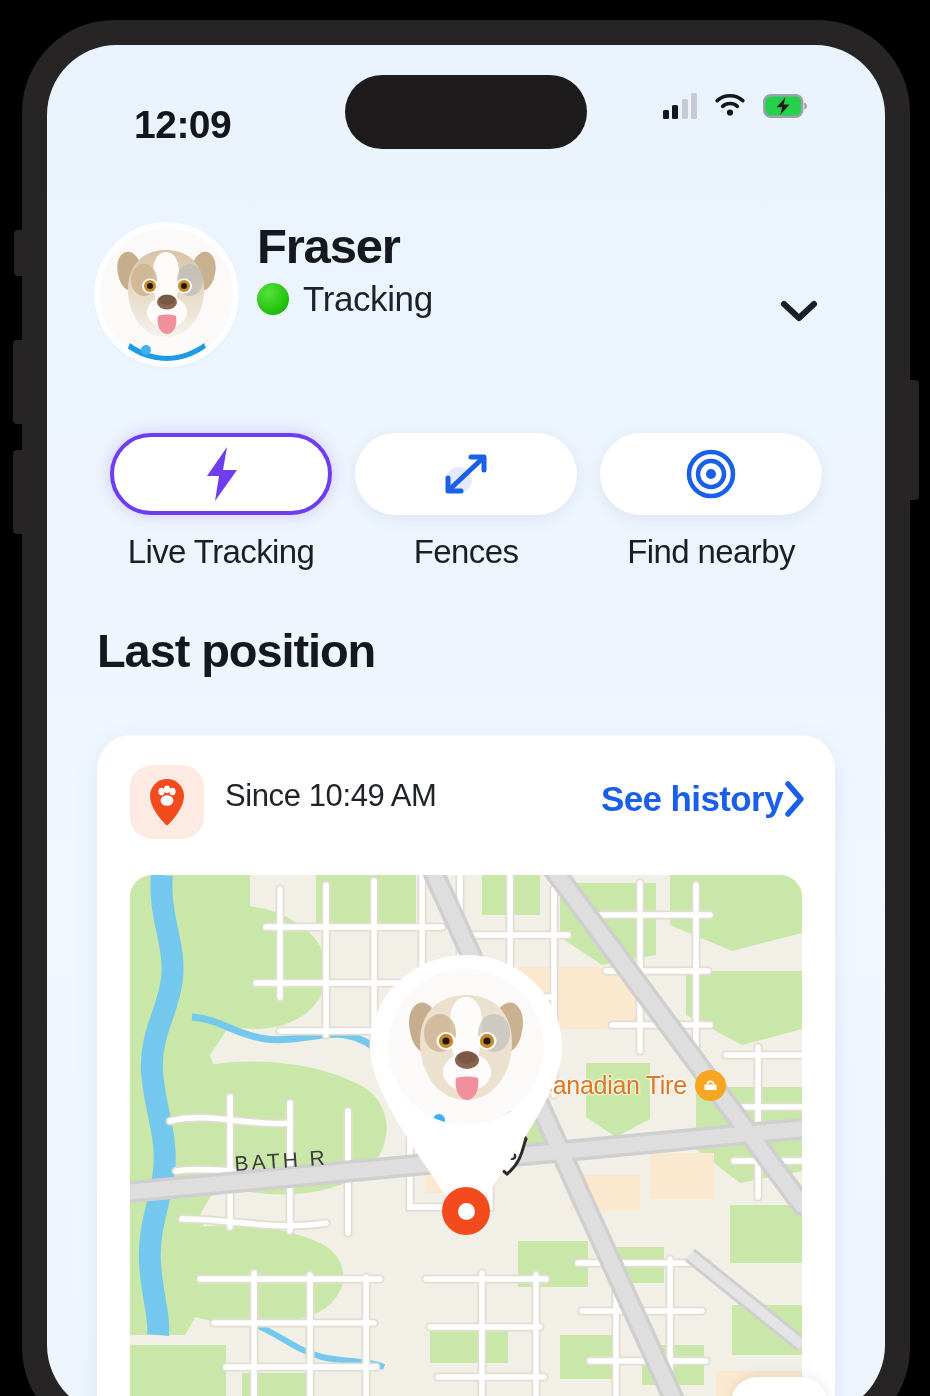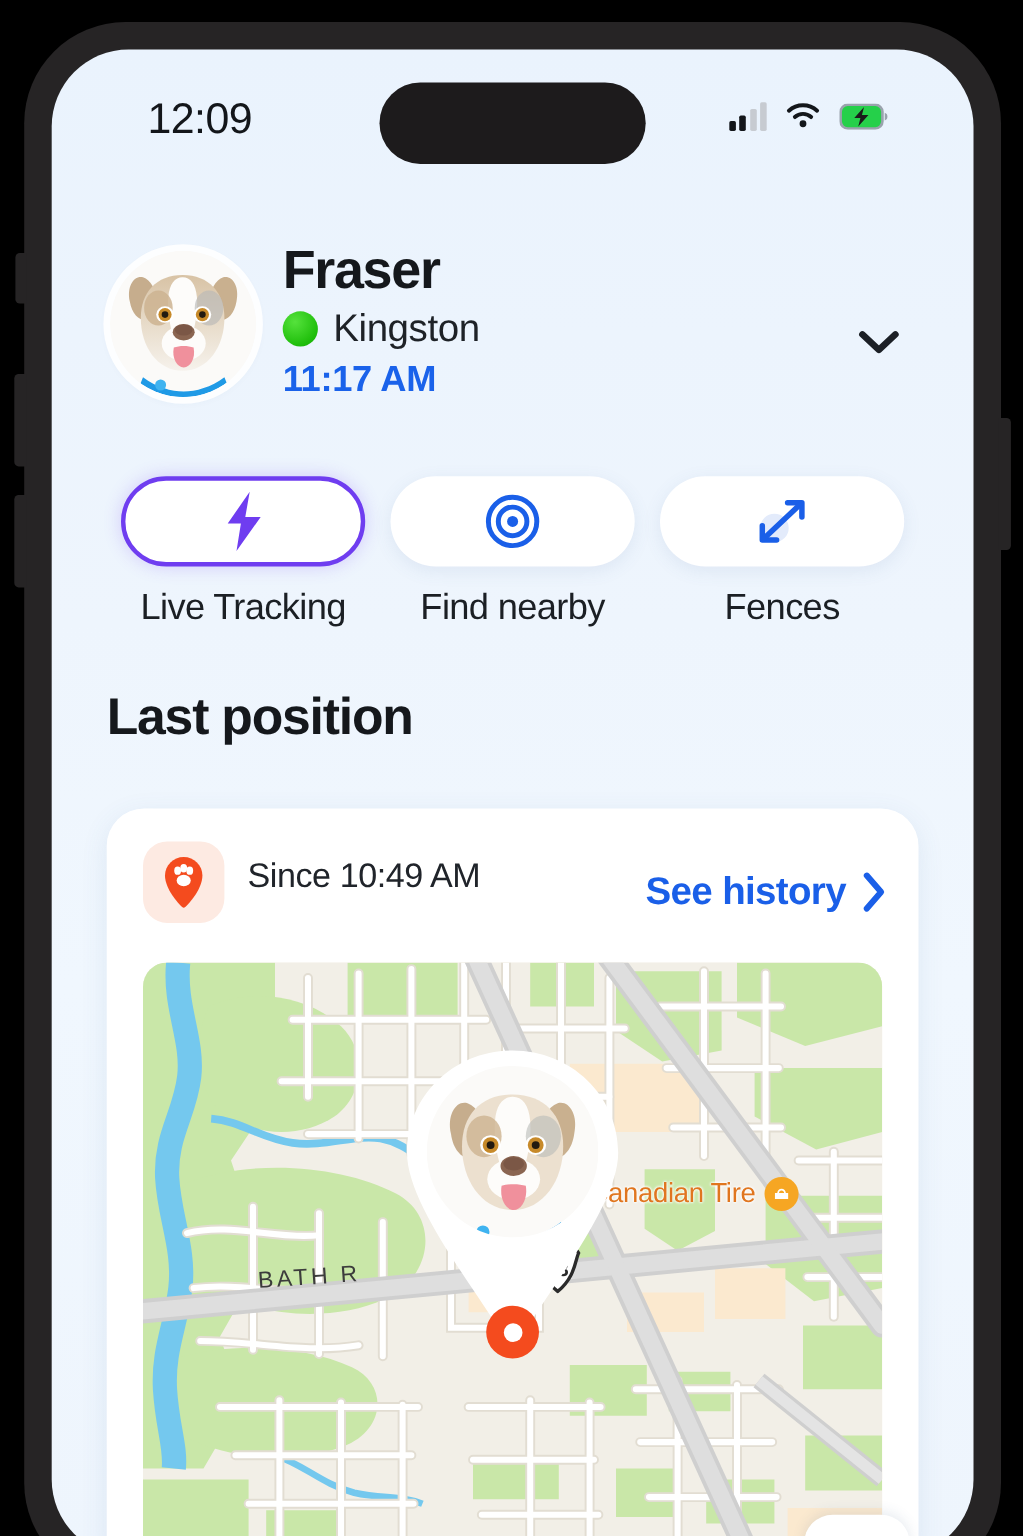--- a/index.html
+++ b/index.html
@@ -38,22 +38,22 @@
     overflow: hidden;
     background: linear-gradient(180deg, #eaf3fd 0%, #eef5fd 38%, #f0f7fe 62%, #eef5fd 100%);
   }
 
   
   #status-bar {
     position: absolute; top: 0; left: 0;
     width: 838px; height: 108px;
   }
   #status-time {
-    position: absolute; left: 87px; top: 42px;
-    font-size: 39px; font-weight: 400; color: #13161a;
+    position: absolute; left: 87px; top: 58px;
+    font-size: 39px; font-weight: 700; color: #13161a;
     letter-spacing: -0.5px;
   }
   #dynamic-island {
     position: absolute; left: 50%; transform: translateX(-50%);
     top: 30px; width: 242px; height: 74px;
     background: #1d1b1c; border-radius: 40px;
   }
   #status-icons {
     position: absolute; right: 78px; top: 48px;
     display: flex; align-items: center; gap: 16px;
@@ -135,22 +135,22 @@
   #loc-icon-box {
     position: absolute; left: 33px; top: 30px;
     width: 74px; height: 74px; border-radius: 22px;
     background: #fdeae2;
     display: flex; align-items: center; justify-content: center;
   }
   #loc-texts { position: absolute; left: 128px; top: 27px; }
   #loc-title { font-size: 37px; font-weight: 800; color: #15181c; letter-spacing: -0.8px; }
   #loc-sub { font-size: 31px; color: #20242a; margin-top: 16px; letter-spacing: -0.4px; }
   #see-history {
-    position: absolute; right: 28px; top: 56px;
-    display: flex; align-items: center; gap: 14px;
+    position: absolute; right: 28px; top: 44px;
+    display: flex; align-items: center; 
   }
   #see-history-label {
     font-size: 35px; font-weight: 800; color: #1a5fe8; letter-spacing: -0.6px;
   }
 
   
   #map-wrap {
     position: absolute; left: 33px; top: 140px;
     width: 672px; height: 560px;
     border-radius: 22px; overflow: hidden;
@@ -273,61 +273,60 @@
 
             <path d="M30 115c12 9 26 13 37 13s25-4 37-13l4 10c-13 11-28 15-41 15s-28-4-41-15z" fill="#1f9ae6"></path>
             <circle cx="46" cy="122" r="5" fill="#3fb3f0"></circle>
           </g>
         </svg>
       </div>
       <div id="pet-info">
         <div id="pet-name">Fraser</div>
         <div id="pet-status-row">
           <div id="pet-online-dot"></div>
-          <div id="pet-location-name">Kingston</div>
-        </div>
-        <div id="pet-time">11:17 AM</div>
+          <div id="pet-location-name">Tracking</div>
+        </div>
       </div>
       <svg id="pet-chevron" viewBox="0 0 40 26">
         <path d="M5 6 20 20 35 6" stroke="#1c2026" stroke-width="6" fill="none" stroke-linecap="round" stroke-linejoin="round"></path>
       </svg>
     </div>
 
     <div id="actions">
 
       <div class="action">
         <div class="action-pill selected">
           <svg width="48" height="58" viewBox="0 0 48 58">
             <path d="M30 2 10 31h12L18 56 40 25H26L30 2z" fill="#6f3df0"></path>
           </svg>
         </div>
         <div class="action-label">Live Tracking</div>
-      </div>
-
-      <div class="action">
-        <div class="action-pill">
-          <svg width="52" height="52" viewBox="0 0 52 52">
-            <circle cx="26" cy="26" r="22" fill="none" stroke="#1a5fe8" stroke-width="4.5"></circle>
-            <circle cx="26" cy="26" r="13" fill="none" stroke="#1a5fe8" stroke-width="4.5"></circle>
-            <circle cx="26" cy="26" r="5" fill="#1a5fe8"></circle>
-          </svg>
-        </div>
-        <div class="action-label">Find nearby</div>
       </div>
 
       <div class="action">
         <div class="action-pill">
           <svg width="54" height="54" viewBox="0 0 54 54">
             <circle cx="20" cy="33" r="13" fill="#e3ebfb"></circle>
             <path d="M32 10h13v13" stroke="#1a5fe8" stroke-width="5" fill="none" stroke-linecap="round" stroke-linejoin="round"></path>
             <path d="M22 44H9V31" stroke="#1a5fe8" stroke-width="5" fill="none" stroke-linecap="round" stroke-linejoin="round"></path>
             <path d="M44 11 10 43" stroke="#1a5fe8" stroke-width="5" fill="none" stroke-linecap="round"></path>
           </svg>
         </div>
         <div class="action-label">Fences</div>
+      </div>
+
+      <div class="action">
+        <div class="action-pill">
+          <svg width="52" height="52" viewBox="0 0 52 52">
+            <circle cx="26" cy="26" r="22" fill="none" stroke="#1a5fe8" stroke-width="4.5"></circle>
+            <circle cx="26" cy="26" r="13" fill="none" stroke="#1a5fe8" stroke-width="4.5"></circle>
+            <circle cx="26" cy="26" r="5" fill="#1a5fe8"></circle>
+          </svg>
+        </div>
+        <div class="action-label">Find nearby</div>
       </div>
 
     </div>
 
     <div id="section-title">Last position</div>
 
     <div id="location-card">
       <div id="card-head">
         <div id="loc-icon-box">
           <svg width="44" height="52" viewBox="0 0 44 52">

